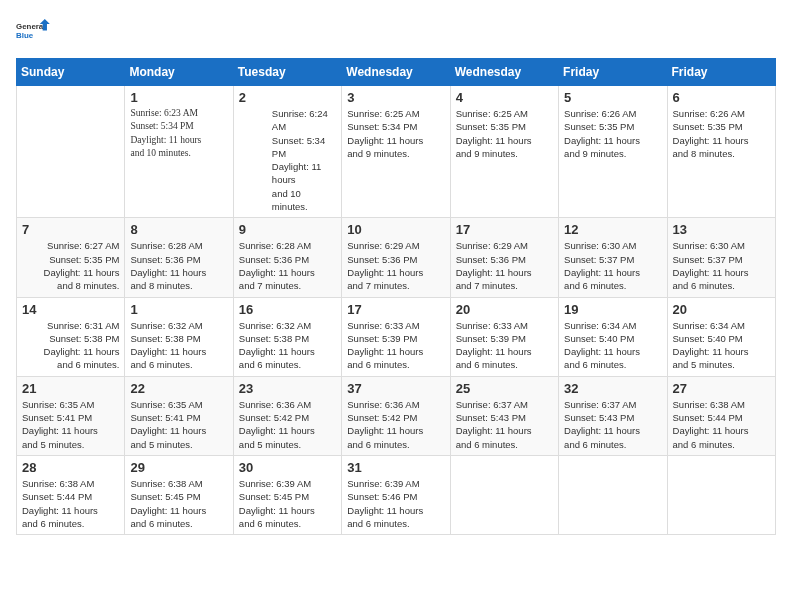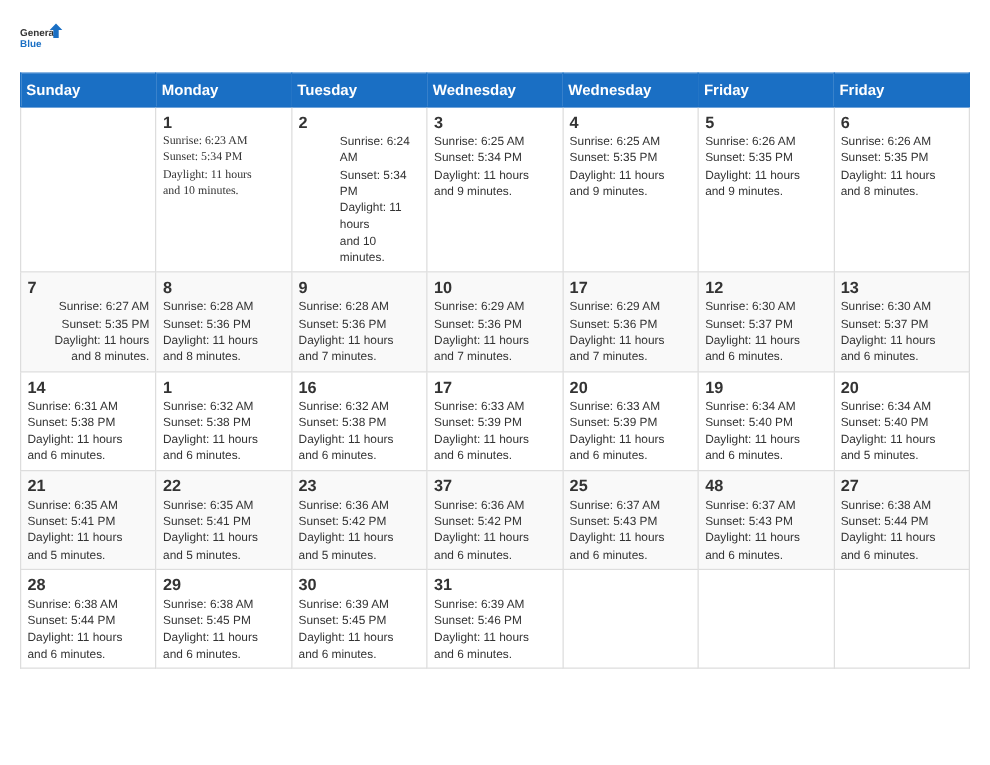--- a/index.html
+++ b/index.html
@@ -203,21 +203,21 @@
           <span class="day-number">13</span>
           <div class="day-info" style="white-space: pre-line;">Sunrise: 6:30 AM
 Sunset: 5:37 PM
 Daylight: 11 hours
 and 6 minutes.</div>
         </td>
       </tr>
       <tr>
         <td>
           <span class="day-number">14</span>
-          <div class="day-info" style="white-space: pre-line;">Sunrise: 6:31 AM
+          <div class="day-info" style="white-space: pre-line; text-align: right;">Sunrise: 6:31 AM
 Sunset: 5:38 PM
 Daylight: 11 hours
 and 6 minutes.</div>
         </td>
         <td>
           <span class="day-number">1</span>
           <div class="day-info" style="white-space: pre-line;">Sunrise: 6:32 AM
 Sunset: 5:38 PM
 Daylight: 11 hours
 and 6 minutes.</div>
@@ -288,21 +288,21 @@
 and 6 minutes.</div>
         </td>
         <td>
           <span class="day-number">25</span>
           <div class="day-info" style="white-space: pre-line;">Sunrise: 6:37 AM
 Sunset: 5:43 PM
 Daylight: 11 hours
 and 6 minutes.</div>
         </td>
         <td>
-          <span class="day-number">48</span>
+          <span class="day-number">32</span>
           <div class="day-info" style="white-space: pre-line;">Sunrise: 6:37 AM
 Sunset: 5:43 PM
 Daylight: 11 hours
 and 6 minutes.</div>
         </td>
         <td>
           <span class="day-number">27</span>
           <div class="day-info" style="white-space: pre-line;">Sunrise: 6:38 AM
 Sunset: 5:44 PM
 Daylight: 11 hours

